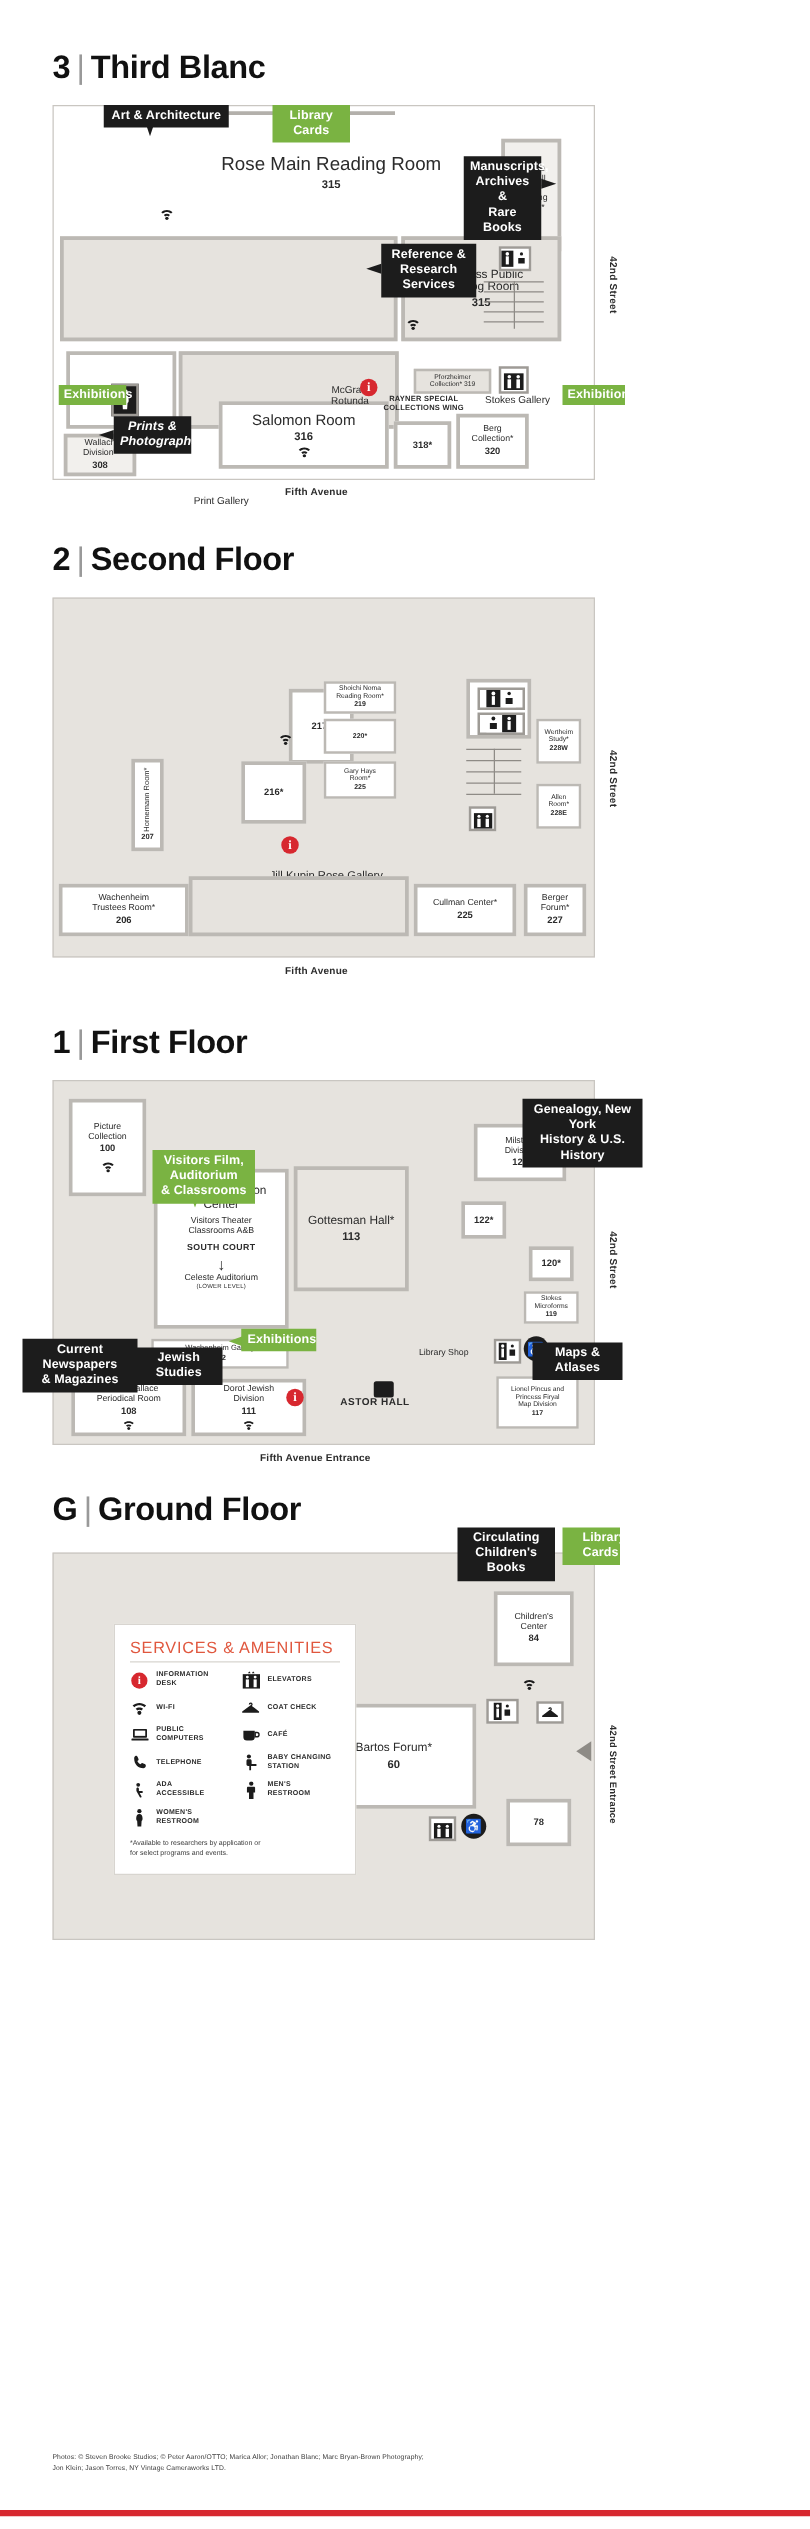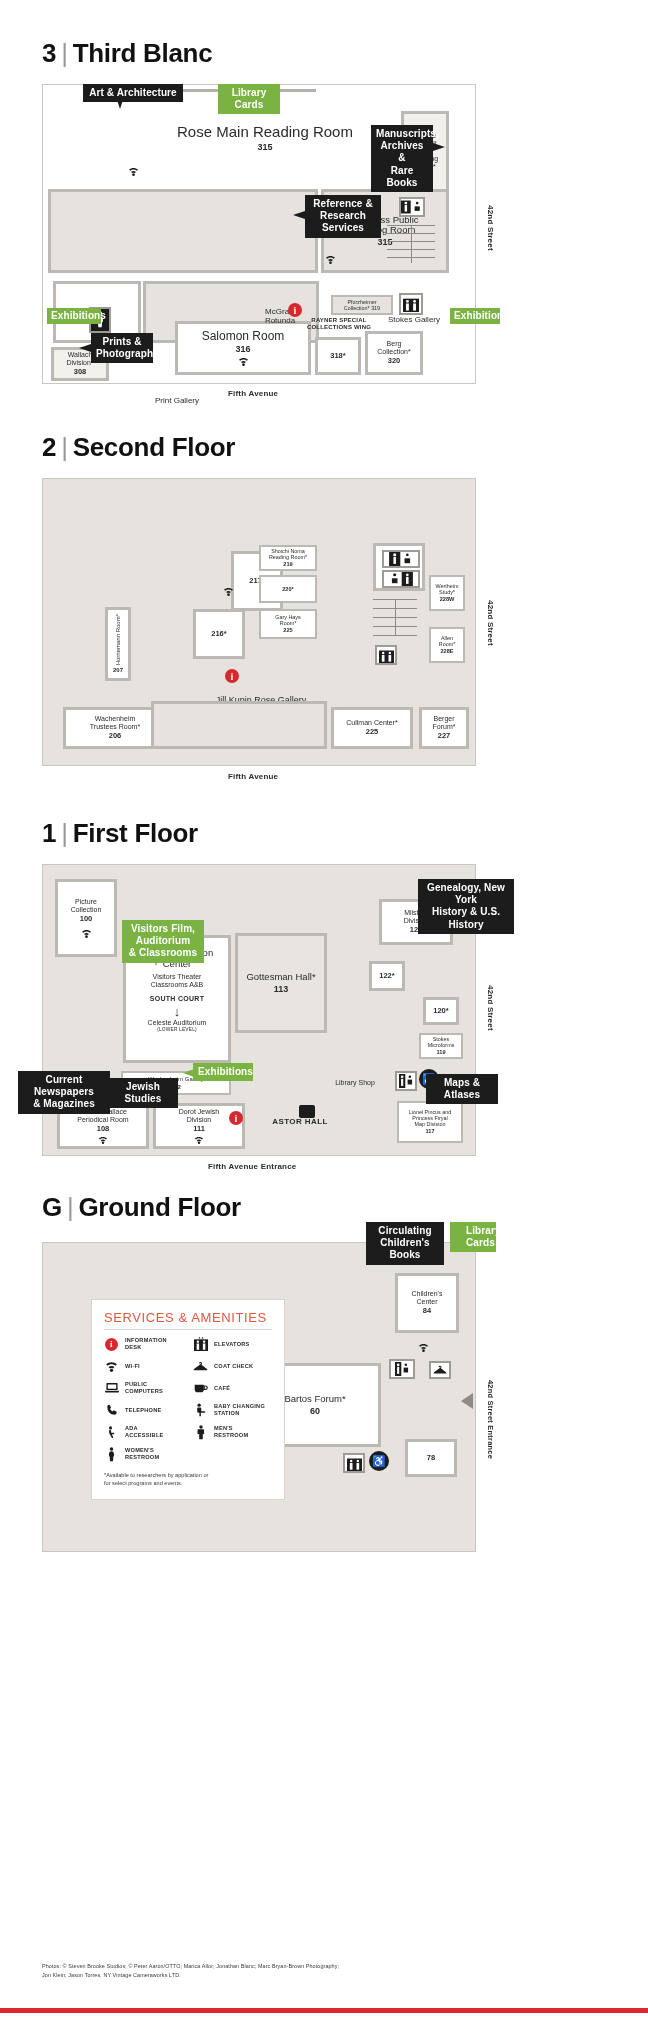--- a/index.html
+++ b/index.html
@@ -281,21 +281,21 @@
 Archives &amp;
 Rare Books</span></div>
   <div class="tail" style="left:433px; top:143px; border-top:4px solid transparent; border-bottom:4px solid transparent; border-left:12px solid #1c1c1c;"></div>
 
   <div class="callout" style="left:305px; top:195px; width:76px;"><span style="white-space:pre-line">Reference &amp;
 Research
 Services</span></div>
   <div class="tail" style="left:293px; top:211px; border-top:4px solid transparent; border-bottom:4px solid transparent; border-right:12px solid #1c1c1c;"></div>
 
   <div class="callout green" style="left:47px; top:308px; width:54px; padding:2px 4px;"><span>Exhibitions</span></div>
-  <div class="callout" style="left:91px; top:333px; width:62px;"><span style="white-space:pre-line">Prints &amp;
+  <div class="callout" style="left:91px; top:333px; width:62px;font-style:italic;"><span style="white-space:pre-line">Prints &amp;
 Photographs</span></div>
   <div class="tail" style="left:79px; top:344px; border-top:4px solid transparent; border-bottom:4px solid transparent; border-right:12px solid #1c1c1c;"></div>
   <div class="callout green" style="left:450px; top:308px; width:50px; padding:2px 4px;"><span>Exhibitions</span></div>
 
   <div class="street vert" style="left:486px; top:205px;"><span>42nd Street</span></div>
   <div class="street" style="left:228px; top:389px;"><span>Fifth Avenue</span></div>
 
   <div class="floor-section" style="top:432px;">
     <div class="floor-title">
       <span>2</span><span class="bar">|</span><span>Second Floor</span>
@@ -385,21 +385,21 @@
           <path d="M2 6c5.5-5 14.5-5 20 0l-2.6 2.6C15.3 4.9 8.7 4.9 4.6 8.6L2 6z" fill="#1c1c1c"></path>
           <path d="M6.5 11c3-2.7 8-2.7 11 0l-2.6 2.6c-1.6-1.4-4.2-1.4-5.8 0L6.5 11z" fill="#1c1c1c"></path>
         </svg>
     </div>
     <div class="icon ico-info" style="left:182px; top:190px; width:14px; height:14px; font-size:10px;">i</div>
 
     <div class="tx t9" style="left:128px; top:216px; width:180px; font-weight:400;">
       <span>Jill Kupin Rose Gallery</span>
     </div>
 
-    <div class="rm white" style="left:20px; top:228px; width:104px; height:42px;">
+    <div class="rm white" style="left:4px; top:228px; width:104px; height:42px;">
       <div class="nm" style="white-space:pre-line">Wachenheim
 Trustees Room*</div>
       <div class="no">206</div>
     </div>
     <div class="rm white" style="left:108px; top:222px; width:176px; height:48px; border-width:3px; background:#e6e3de;"></div>
     <div class="rm white" style="left:288px; top:228px; width:82px; height:42px;">
       <div class="nm">Cullman Center*</div>
       <div class="no">225</div>
     </div>
     <div class="rm white" style="left:376px; top:228px; width:50px; height:42px;">

